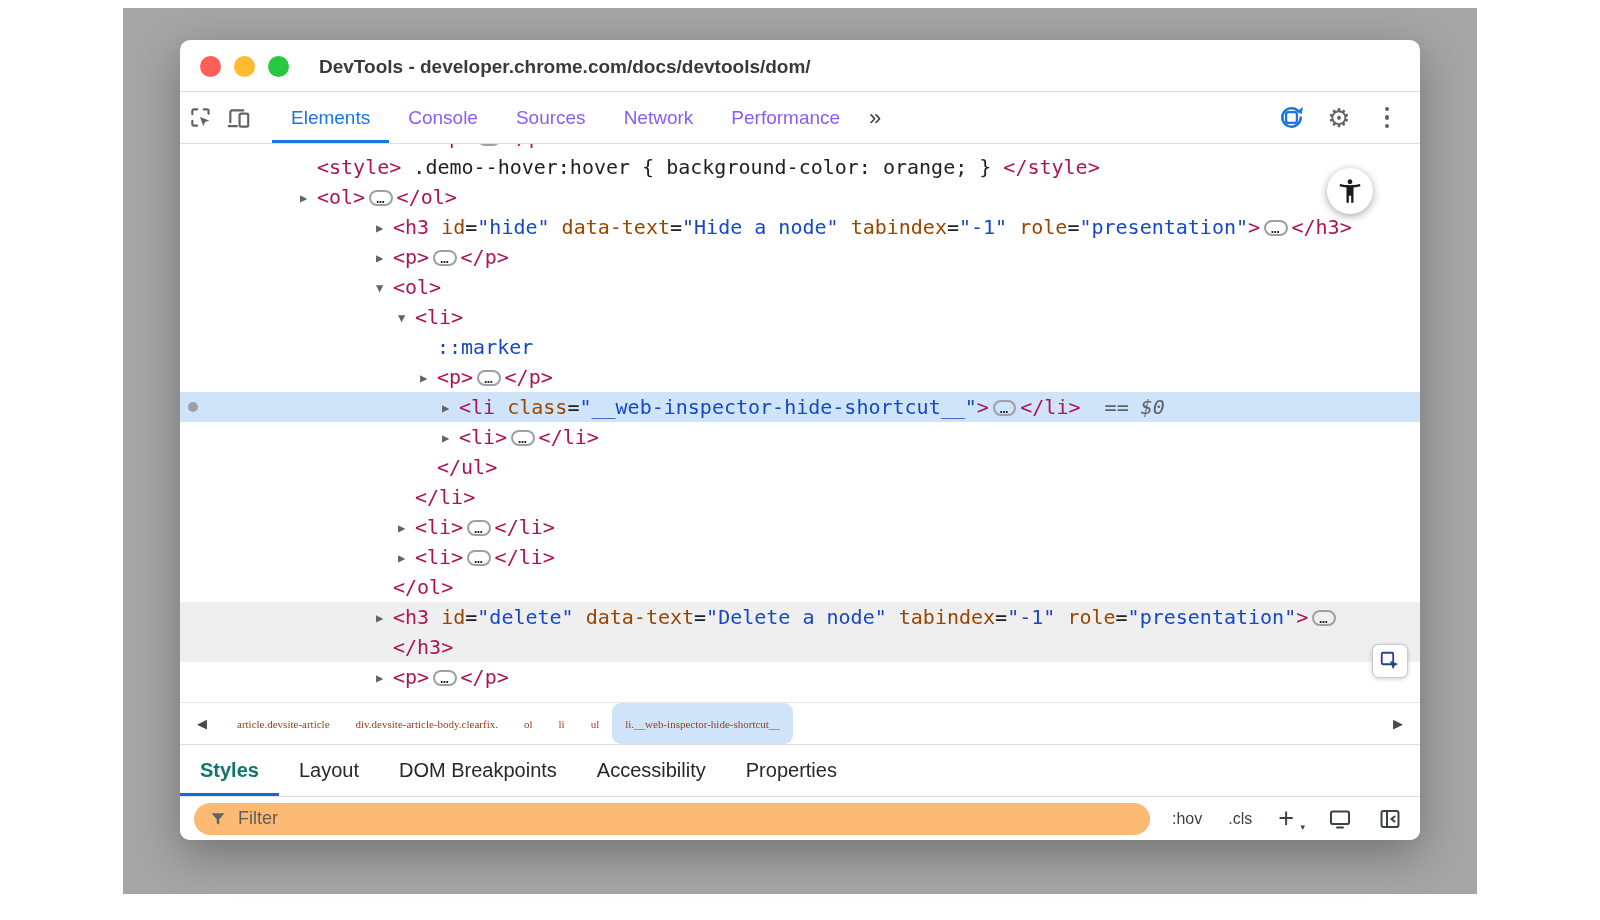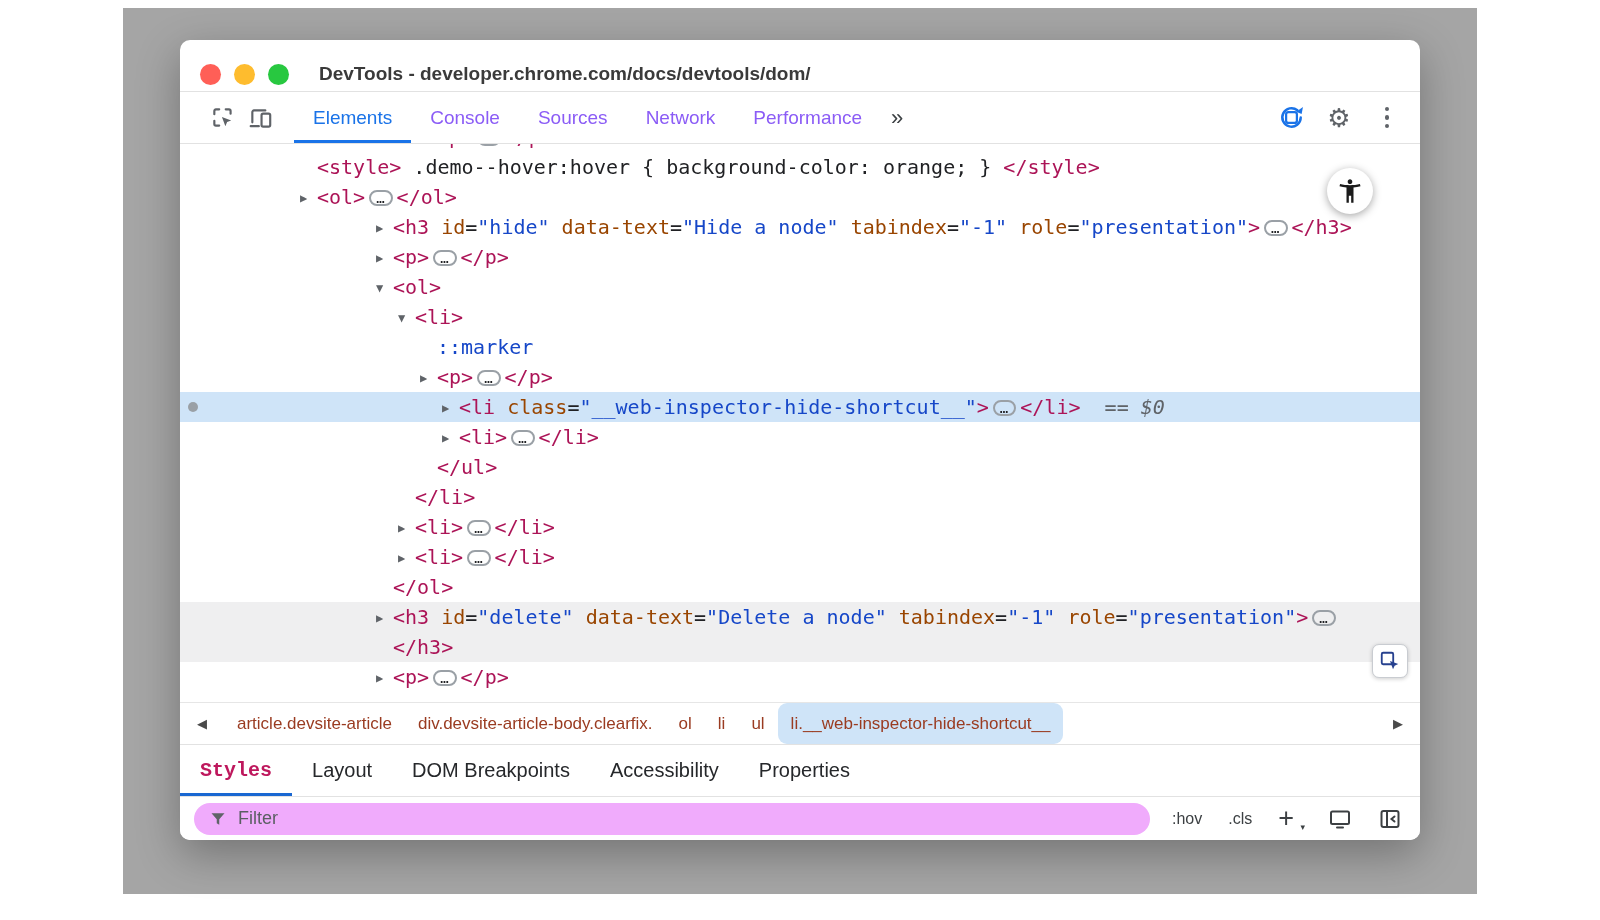--- a/index.html
+++ b/index.html
@@ -10,28 +10,28 @@
   }
   *{box-sizing:border-box}
   html,body{margin:0;padding:0}
   body{width:1600px;height:920px;background:#fff;position:relative;overflow:hidden;
        font-family:"Liberation Sans",sans-serif;}
   .backdrop{position:absolute;left:123px;top:8px;width:1354px;height:886px;background:var(--backdrop);}
   .window{position:absolute;left:57px;top:32px;width:1240px;height:800px;background:#fff;
           border-radius:10px;box-shadow:0 14px 44px rgba(0,0,0,.30);display:flex;flex-direction:column;overflow:hidden;}
 
   
-  .titlebar{height:52px;flex:none;display:flex;align-items:flex-end;padding:6px 20px;border-bottom:1px solid #e2e2e2;}
+  .titlebar{height:52px;flex:none;display:flex;align-items:flex-start;padding:16px 20px;border-bottom:1px solid #e2e2e2;}
   .lights{display:flex;gap:13px;}
   .light{width:21px;height:21px;border-radius:50%;}
   .l-red{background:var(--traffic-red)} .l-yellow{background:var(--traffic-yellow)} .l-green{background:var(--traffic-green)}
   .title{margin-left:30px;font-size:19px;font-weight:bold;color:#3a3a3a;white-space:pre;}
 
   
-  .toolbar{height:52px;flex:none;display:flex;align-items:center;border-bottom:1px solid #e2e2e2;padding:0 14px 0 24px;}
+  .toolbar{height:52px;flex:none;display:flex;align-items:center;border-bottom:1px solid #e2e2e2;padding:0 14px 0 2px;}
   .tool-btn{width:38px;height:40px;display:flex;align-items:center;justify-content:center;flex:none;}
   .ptabs{display:flex;height:100%;margin-left:14px;}
   .ptab{display:flex;align-items:center;padding:0 19px;font-size:19px;color:#8b5cf6;}
   .ptab.active{color:var(--accent-blue);box-shadow:inset 0 -3px 0 var(--accent-blue);}
   .overflow{font-size:22px;color:#3c4043;margin-left:10px;letter-spacing:2px;}
   .tb-right{margin-left:auto;display:flex;align-items:center;gap:10px;}
   .gear-glyph{font-family:"DejaVu Sans",sans-serif;font-size:26px;color:#5f6368;line-height:1;}
   .kebab{display:flex;flex-direction:column;gap:4px;align-items:center;}
   .kebab i{width:4.5px;height:4.5px;border-radius:50%;background:#5f6368;display:block;}
 
@@ -52,33 +52,33 @@
   .sg-eq{color:#5f6368;}
   .sg-dollar{color:#5f6368;font-style:italic;}
   .sg-ellipsis{display:inline-block;vertical-align:middle;position:relative;top:-1px;margin:0 4px;
                padding:0 5px;border:2px solid #9aa0a6;border-radius:9px;font-size:14px;line-height:12px;
                height:16px;color:#202124;letter-spacing:1px;background:transparent;}
 
   
   .crumbbar{height:42px;flex:none;display:flex;align-items:stretch;border-top:1px solid #e6e6e6;background:#fff;}
   .crumb-btn{width:44px;display:flex;align-items:center;justify-content:center;color:#4a4a4a;font-size:13px;flex:none;}
   .crumbs{display:flex;flex:1;overflow:hidden;}
-  .crumb{padding:0 13px;display:flex;align-items:center;font-family:Liberation Sans, sans-serif;
-         font-size:17px;color:var(--crumb);white-space:pre;}
+  .crumb{padding:0 13px;display:flex;align-items:center;font-family:Liberation Serif, serif;
+         font-size:11px;color:var(--crumb);white-space:pre;}
   .crumb.sel{background:var(--selected-bg);border-radius:9px;}
 
   
   .stabs{height:52px;flex:none;display:flex;align-items:stretch;border-top:1px solid #e2e2e2;}
   .stab{display:flex;align-items:center;padding:0 20px;font-size:20px;color:#26282b;}
-  .stab.active{color:#be185d;box-shadow:inset 0 -3px 0 #1967d2;font-weight:bold;font-family:Liberation Mono, monospace;}
+  .stab.active{color:#0f766e;box-shadow:inset 0 -3px 0 #1967d2;font-weight:bold;}
 
   
   .filterbar{flex:1;display:flex;align-items:center;border-top:1px solid #e2e2e2;padding:0 18px 0 14px;background:#fff;}
   .filter-wrap{flex:1;position:relative;height:32px;margin-right:22px;}
-  .filter-input{width:100%;height:100%;border:none;outline:none;background:#f0abfc;border-radius:16px;
+  .filter-input{width:100%;height:100%;border:none;outline:none;background:#fdba74;border-radius:16px;
                 padding:0 14px 0 44px;font-size:18px;color:#202124;font-family:"Liberation Sans",sans-serif;}
   .filter-input::placeholder{color:#5a5e62;}
   .funnel{position:absolute;left:14px;top:6px;}
   .fctrl{display:flex;align-items:center;gap:26px;color:#3c4043;}
   .fc-text{font-size:16px;}
   .fc-plus{font-size:27px;font-weight:normal;line-height:1;position:relative;padding-right:8px;}
   .fc-caret{position:absolute;right:-3px;bottom:0;font-size:9px;color:#3c4043;}
 
   
   .a11y{position:absolute;left:1327px;top:168px;width:46px;height:46px;border-radius:50%;background:#fff;

